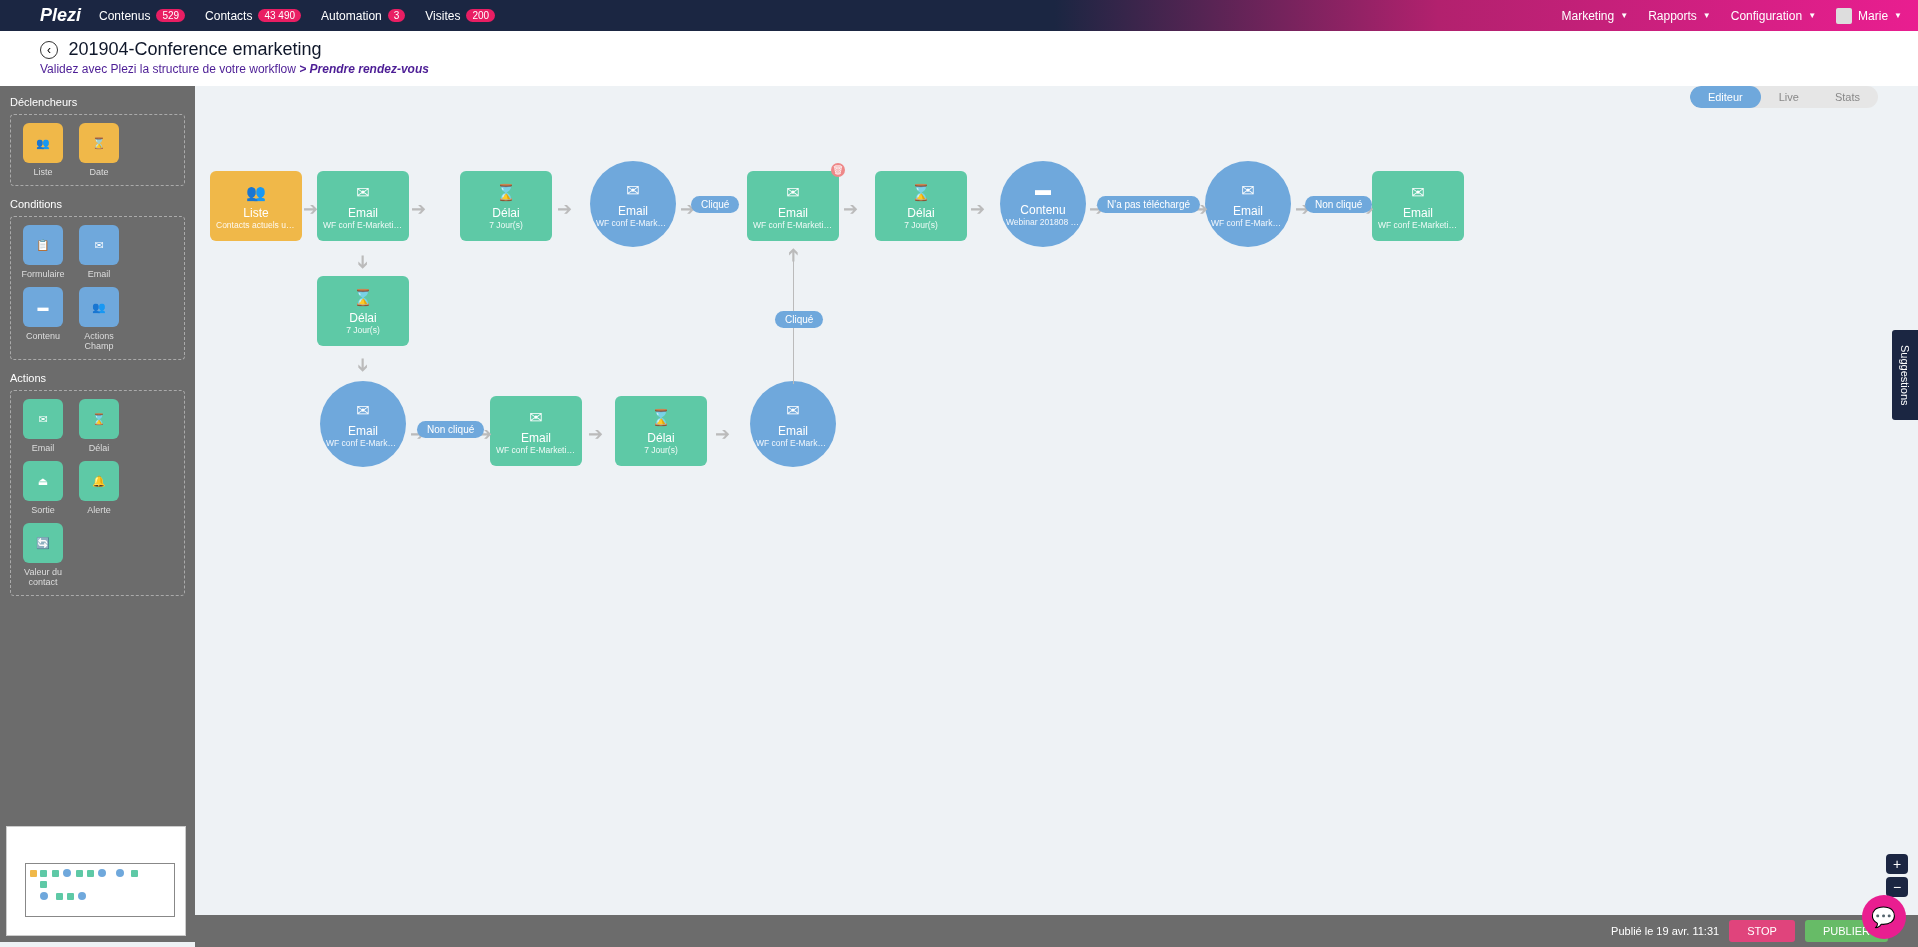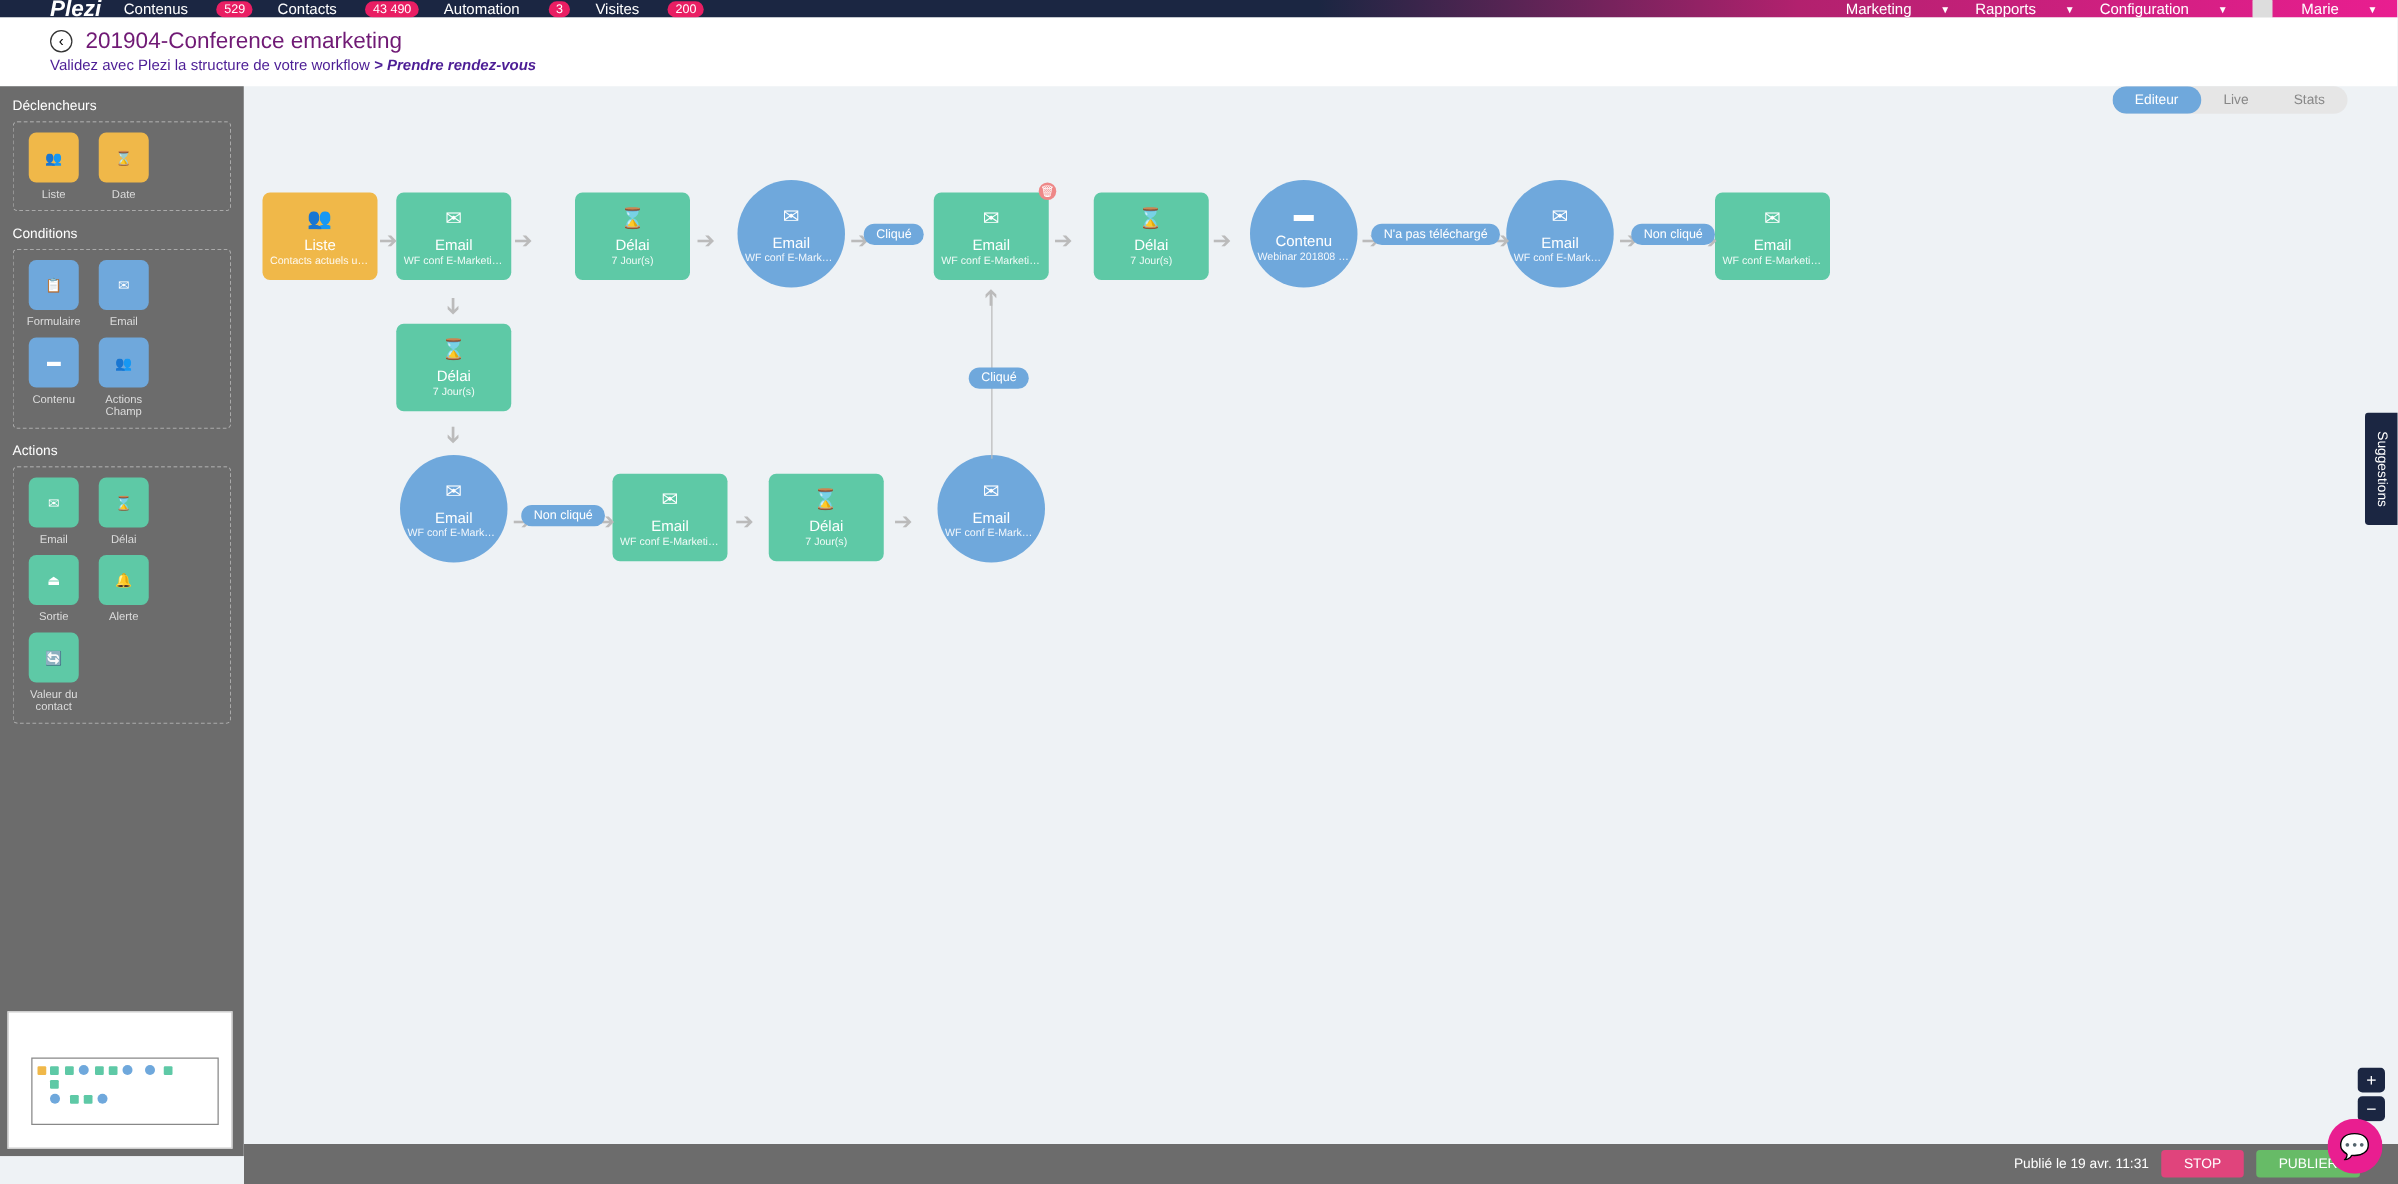--- a/index.html
+++ b/index.html
@@ -1,31 +1,31 @@
 <!DOCTYPE html>
 <html><head>
 <meta charset="utf-8">
 <style>
 * { box-sizing: border-box; margin: 0; padding: 0; font-family: Arial, Helvetica, sans-serif; }
 body { background:#eef2f5; overflow:hidden; }
 
 
-.topbar { height:14px; background: linear-gradient(90deg,#1b2642 0%,#1b2642 55%,#b2216e 75%,#e91e90 100%); display:flex; align-items:center; color:#fff; font-size:12px; padding:0 16px 0 0;}
+.topbar { height:31px; background: linear-gradient(90deg,#1b2642 0%,#1b2642 55%,#b2216e 75%,#e91e90 100%); display:flex; align-items:center; color:#fff; font-size:12px; padding:0 16px 0 0;}
 .logo { font-style:italic; font-weight:bold; font-size:18px; padding:0 18px 0 40px;}
 .nav-left { display:flex; gap:20px; align-items:center;}
-.nav-item { display:flex; align-items:center; gap:23px; cursor:pointer;}
+.nav-item { display:flex; align-items:center; gap:6px; cursor:pointer;}
 .badge { background:#e91e63; color:#fff; border-radius:8px; padding:1px 6px; font-size:10px;}
 .nav-right { margin-left:auto; display:flex; gap:20px; align-items:center;}
 .caret { font-size:8px;}
 .avatar { width:16px; height:16px; background:#ddd; border-radius:2px;}
 
 
 .page-head { background:#fff; padding:8px 40px 10px 40px; position:relative;}
 .back-circle { display:inline-flex; width:18px; height:18px; border:1.5px solid #333; border-radius:50%; align-items:center; justify-content:center; font-size:12px; margin-right:6px; cursor:pointer; vertical-align:middle;}
-.title { font-size:18px; color:#701a75; display:inline; vertical-align:middle;}
+.title { font-size:18px; color:#0f172a; display:inline; vertical-align:middle;}
 .sub { color:#4c1d95; font-size:12px; margin-top:2px;}
 .sub .link { font-style:italic; font-weight:bold;}
 .tabs { position:absolute; right:40px; top:55px; background:#e6e6e6; border-radius:18px; display:flex; overflow:hidden; font-size:11px;}
 .tabs .tab { padding:5px 18px; color:#888; cursor:pointer;}
 .tabs .tab.active { background:#6fa8dc; color:#fff; border-radius:18px;}
 
 
 .main { display:flex; height:calc(100vh - 31px - 60px); position:relative;}
 
 

